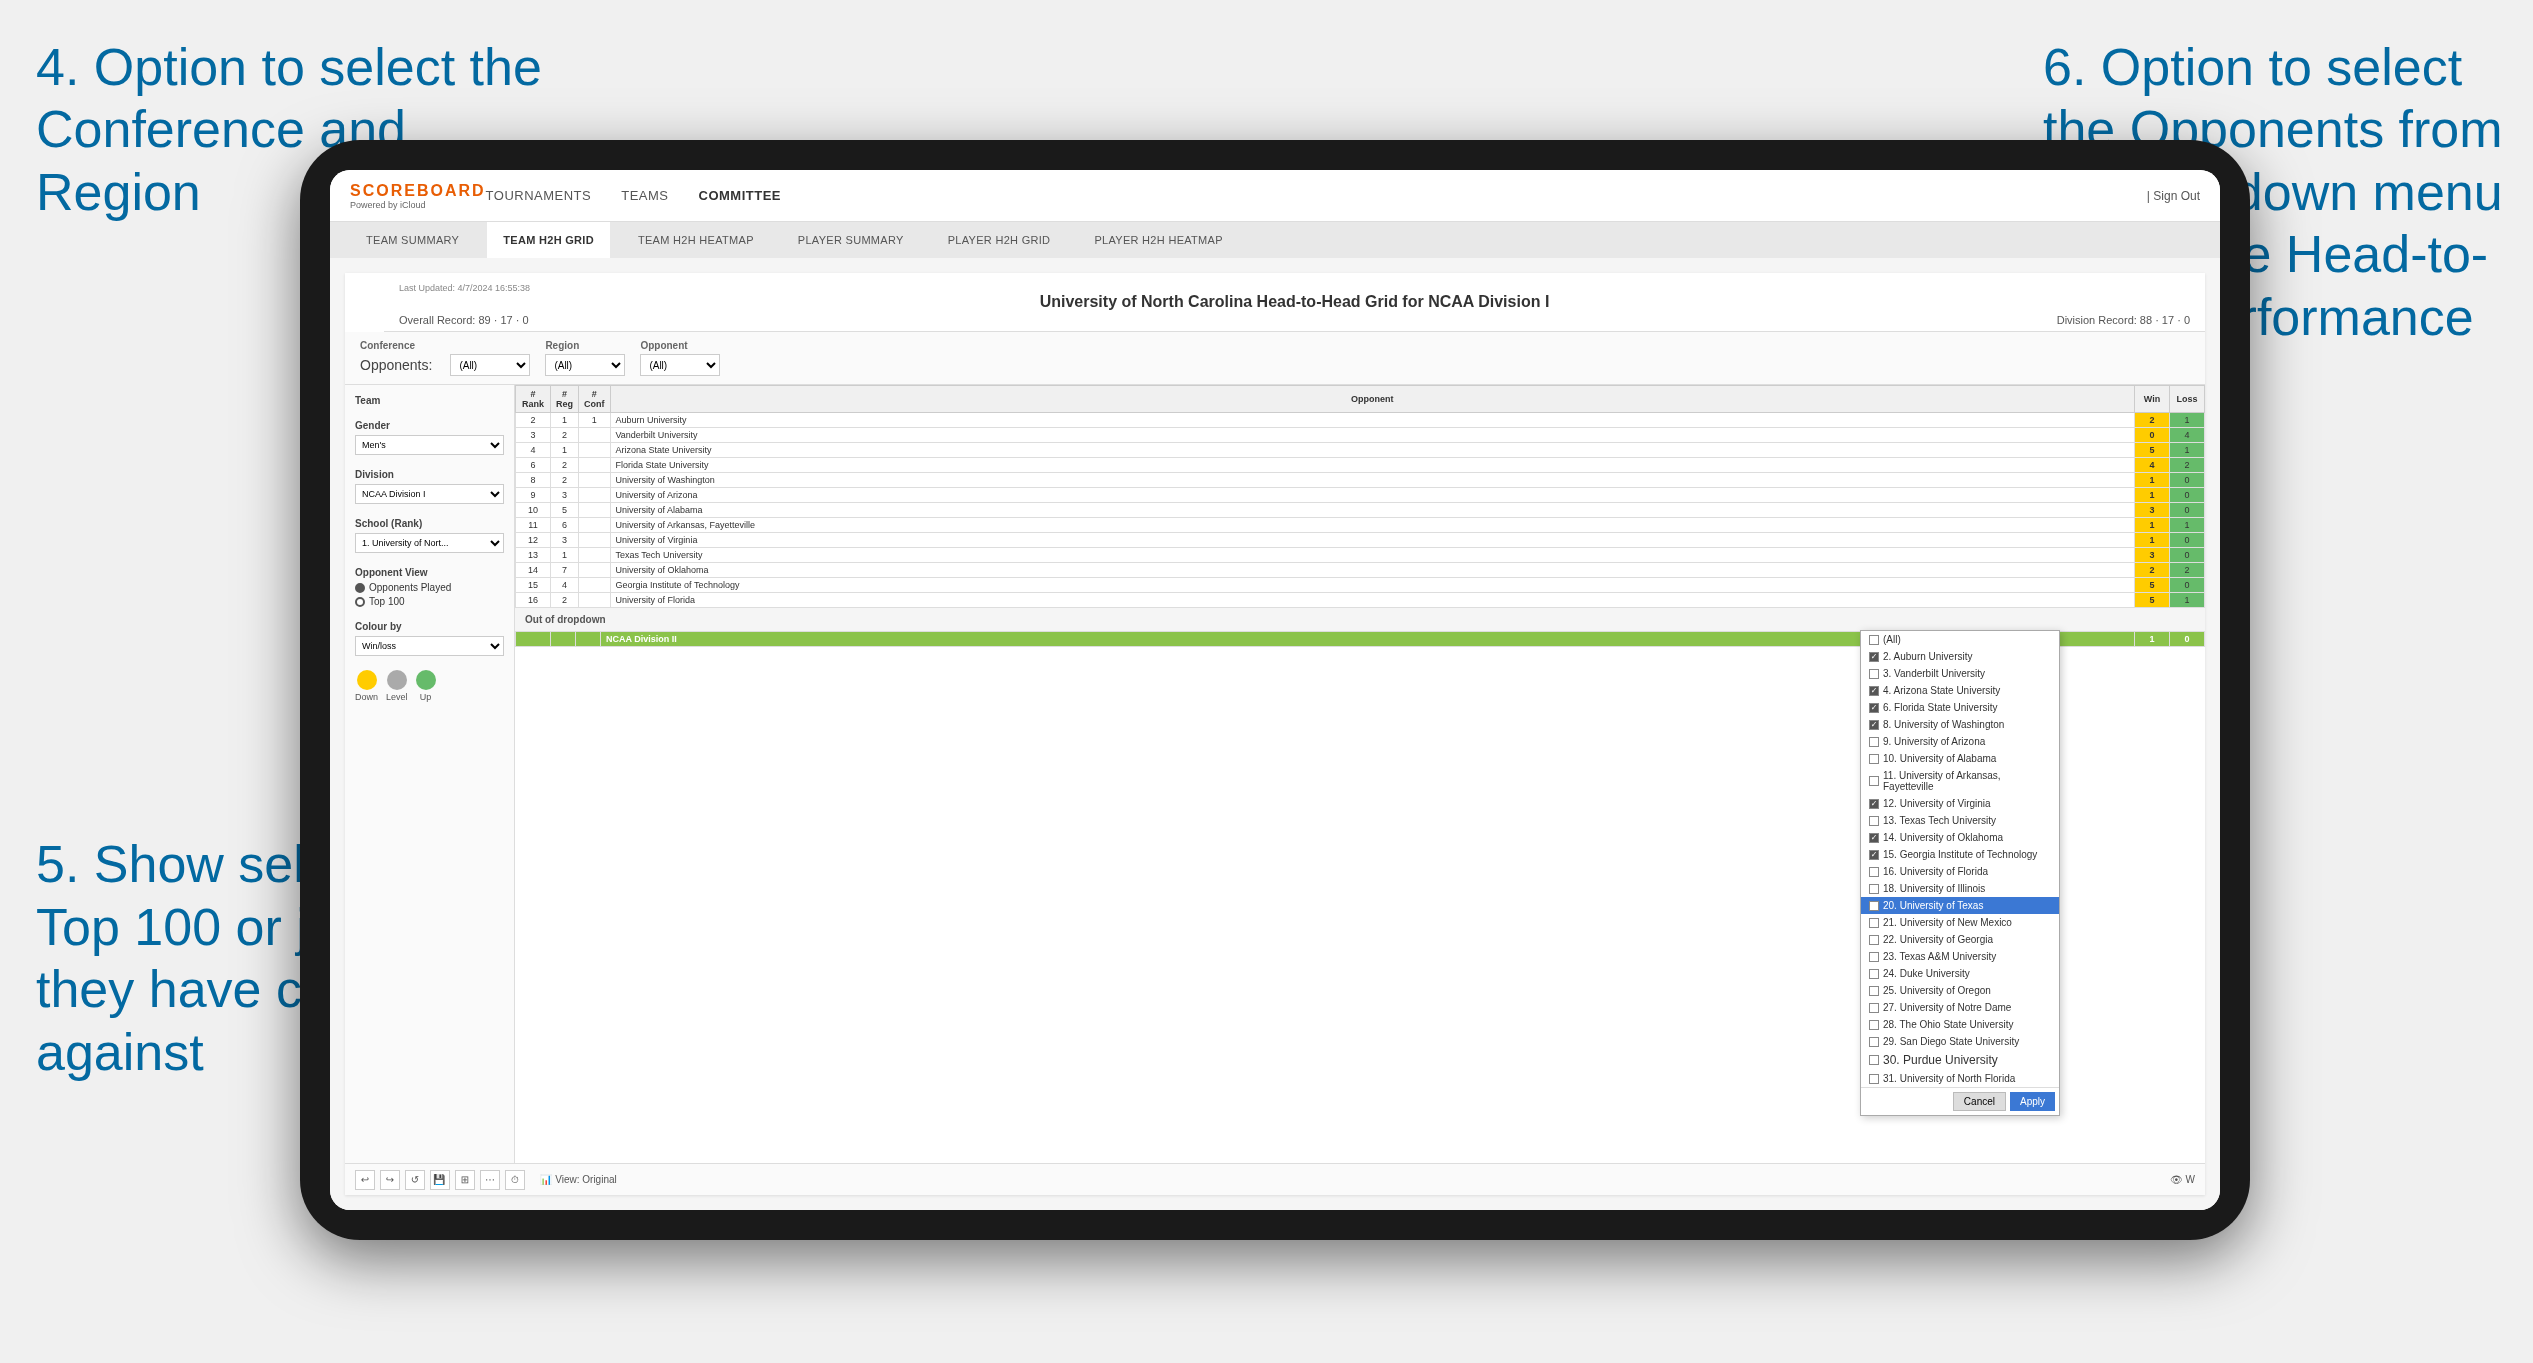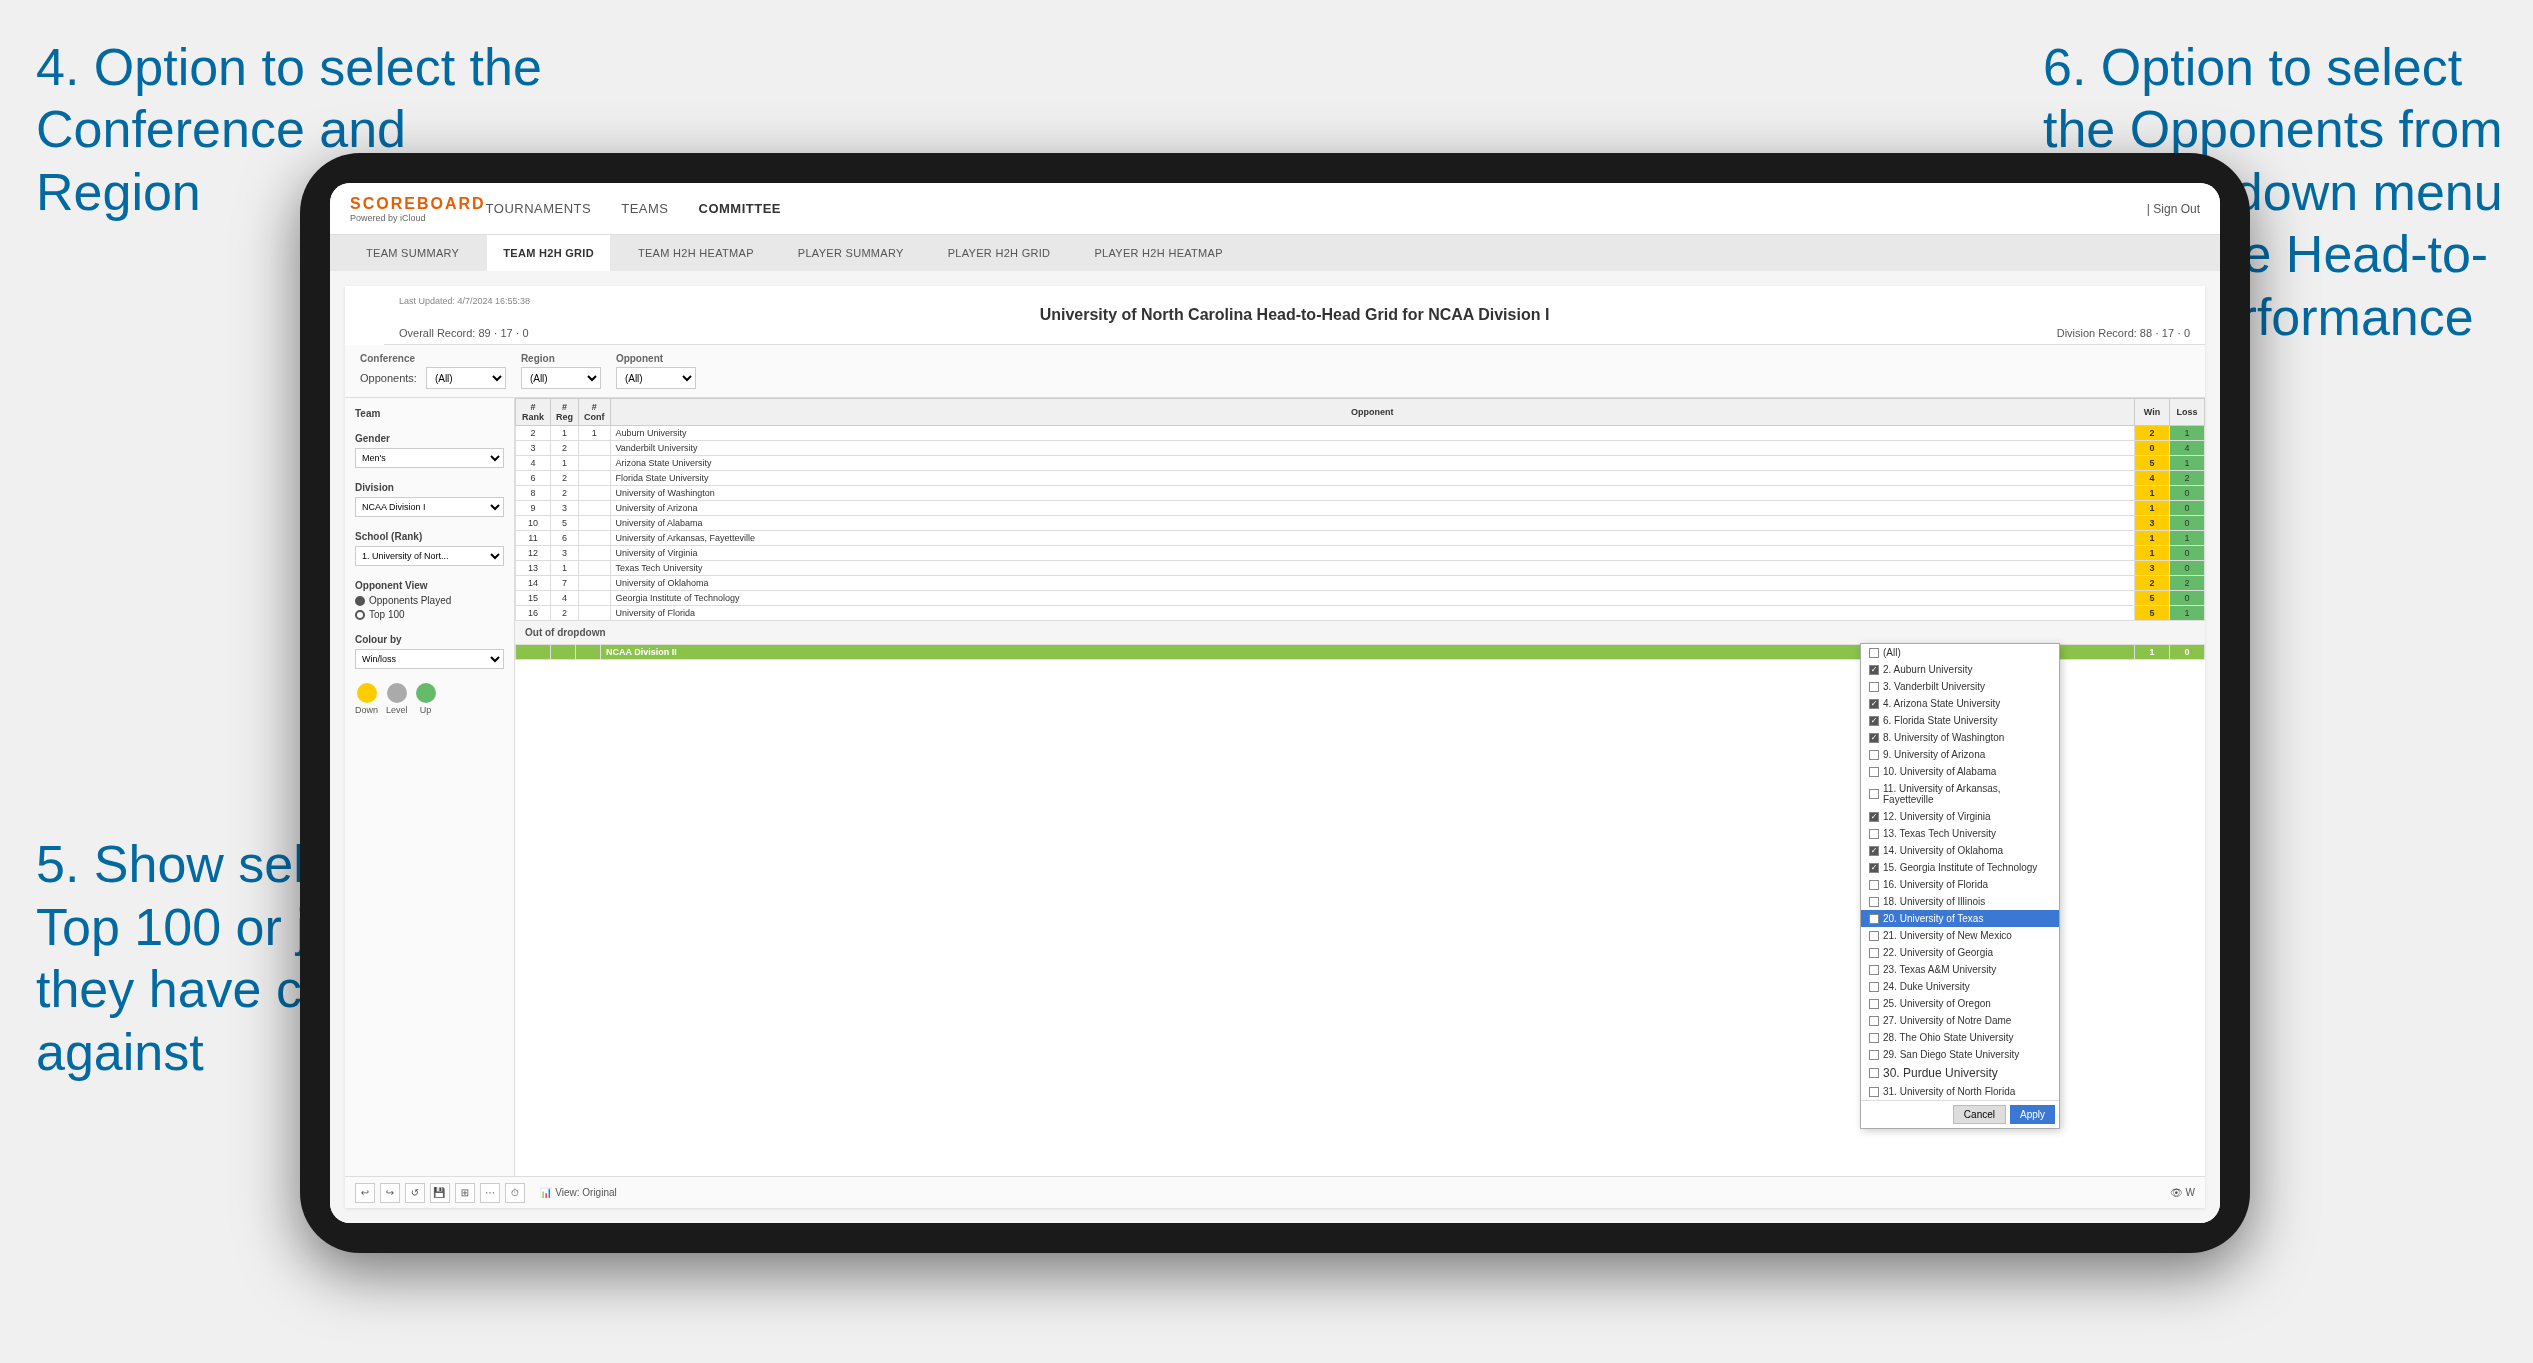--- a/index.html
+++ b/index.html
@@ -46,21 +46,21 @@
       top: 0;
       left: 0;
       width: 100%;
       height: 100%;
       pointer-events: none;
     }
 
     
     .tablet-frame {
       position: absolute;
-      top: 153px;
+      top: 140px;
       left: 300px;
       width: 1950px;
       height: 1100px;
       background: #1a1a1a;
       border-radius: 60px;
       padding: 30px;
       box-shadow: 0 20px 60px rgba(0,0,0,0.5);
     }
 
     .tablet-screen {
@@ -213,23 +213,23 @@
     .filter-select {
       font-size: 10px;
       padding: 2px 4px;
       border: 1px solid #ccc;
       background: #fff;
       min-width: 80px;
       height: 22px;
     }
 
     .opponents-label {
-      font-size: 11px;
+      font-size: 14px;
       color: #444;
-      margin-right: 5px;
+      margin-right: 14px;
     }
 
     
     .table-area {
       display: flex;
       flex: 1;
       overflow: hidden;
     }
 
     

